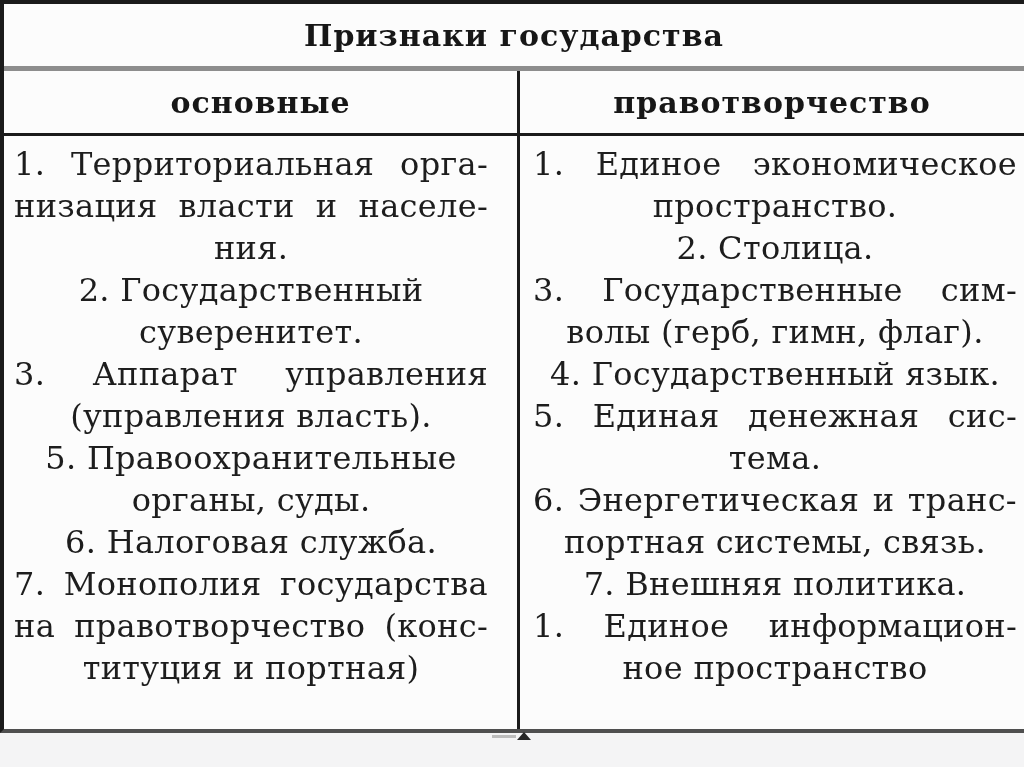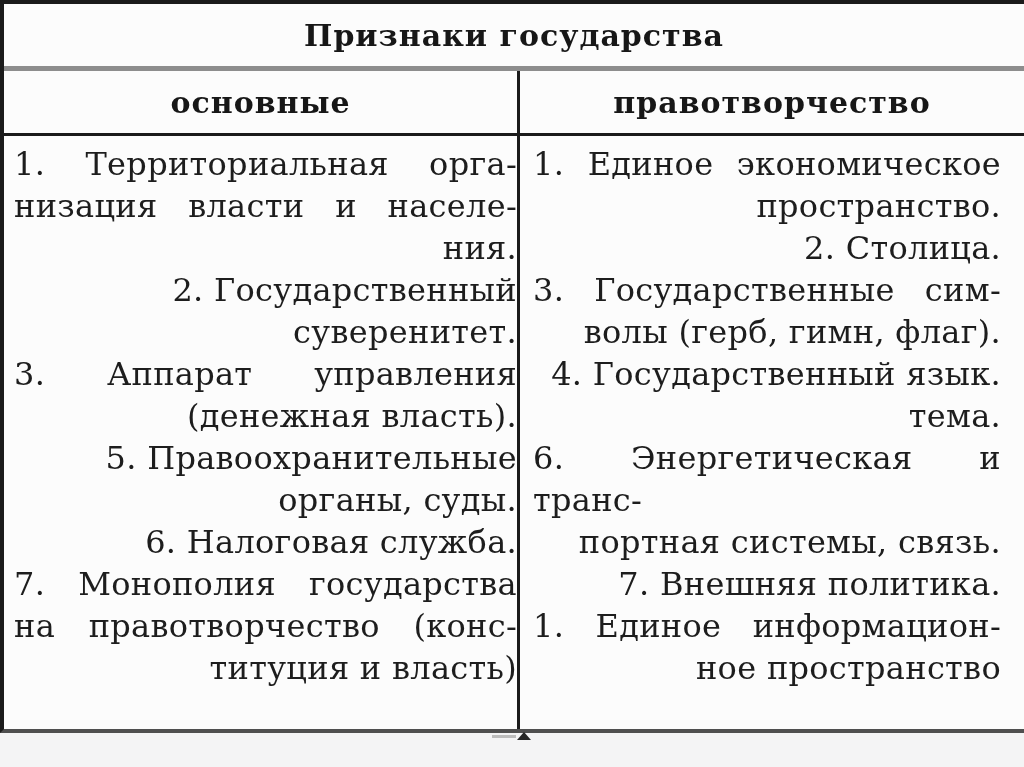--- a/index.html
+++ b/index.html
@@ -38,27 +38,27 @@
   }
   .cell-left { width: 513px; }
   .cell-right { flex: 1; }
   .vline { width: 3px; background: #1b1b1b; }
   .body-row { display: flex; height: 593px; }
   .bcell {
     box-sizing: border-box;
     padding-top: 7px;
     overflow: hidden;
   }
-  .bcell.cell-left  { padding-left: 10px; padding-right: 0; }
-  .bcell.cell-right { padding-left: 13px; padding-right: 23px; }
+  .bcell.cell-left  { padding-left: 10px; padding-right: 29px; }
+  .bcell.cell-right { padding-left: 13px; padding-right: 7px; }
   .line {
     font-size: 32px; line-height: 42px;
     letter-spacing: 0.3px;
     color: #1d1d1d;
-    text-align: right;
+    text-align: center;
   }
   .line.just {
     text-align: justify;
     text-align-last: justify;
   }
   .smudge-dash {
     position: absolute; top: 735px; left: 492px;
     width: 24px; height: 3px; background: #bcbcbc;
   }
   .smudge-arrow {
@@ -93,36 +93,37 @@
     <div class="divider-black"></div>
 
     <div class="body-row">
       <div class="bcell cell-left" id="body-cell-0">
           <div class="line just">1. Территориальная орга-</div>
           <div class="line just">низация власти и населе-</div>
           <div class="line">ния.</div>
           <div class="line">2. Государственный</div>
           <div class="line">суверенитет.</div>
           <div class="line just">3. Аппарат управления</div>
-          <div class="line">(денежная власть).</div>
+          <div class="line">(управления власть).</div>
           <div class="line">5. Правоохранительные</div>
           <div class="line">органы, суды.</div>
           <div class="line">6. Налоговая служба.</div>
           <div class="line just">7. Монополия государства</div>
           <div class="line just">на правотворчество (конс-</div>
-          <div class="line">титуция и власть)</div>
+          <div class="line">титуция и портная)</div>
         </div>
       <div class="vline"></div>
       <div class="bcell cell-right" id="body-cell-1">
           <div class="line just">1. Единое экономическое</div>
           <div class="line">пространство.</div>
           <div class="line">2. Столица.</div>
           <div class="line just">3. Государственные сим-</div>
           <div class="line">волы (герб, гимн, флаг).</div>
           <div class="line">4. Государственный язык.</div>
+          <div class="line just">5. Единая денежная сис-</div>
           <div class="line">тема.</div>
           <div class="line just">6. Энергетическая и транс-</div>
           <div class="line">портная системы, связь.</div>
           <div class="line">7. Внешняя политика.</div>
           <div class="line just">1. Единое информацион-</div>
           <div class="line">ное пространство</div>
         </div>
     </div>
 
   </div>

